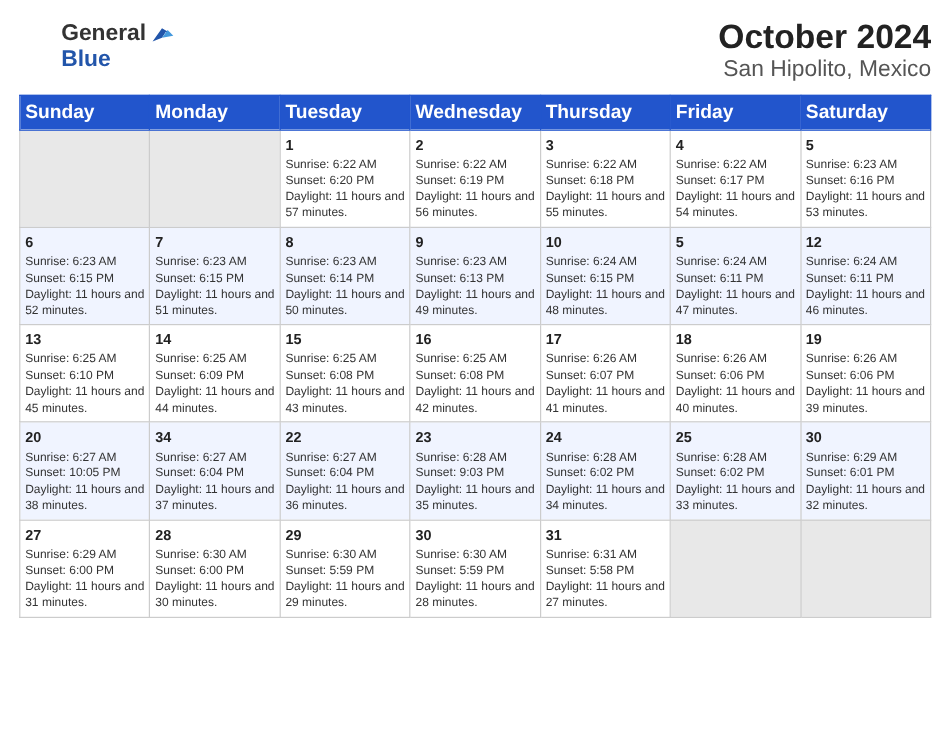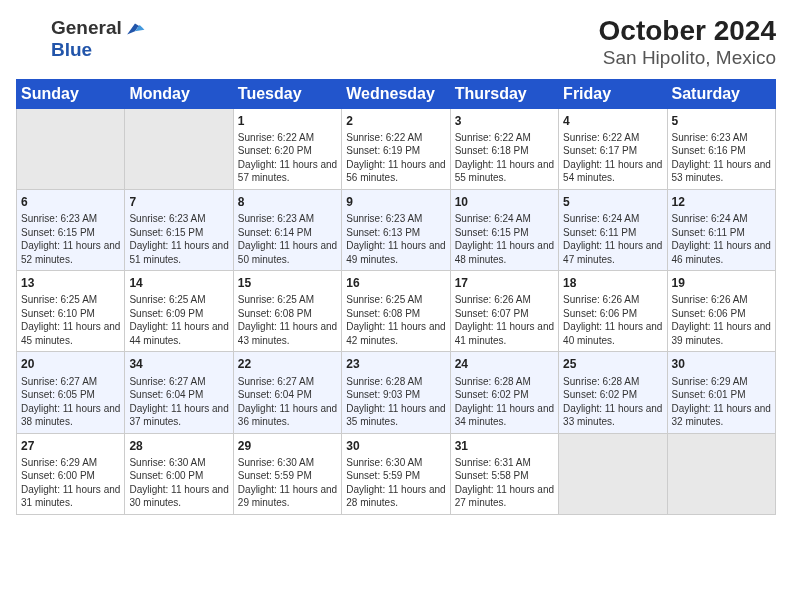--- a/index.html
+++ b/index.html
@@ -248,21 +248,21 @@
             <span class="day-num">19</span>
             <div>Sunrise: 6:26 AM</div>
             <div>Sunset: 6:06 PM</div>
             <div>Daylight: 11 hours and 39 minutes.</div>
           </td>
         </tr>
         <tr>
           <td>
             <span class="day-num">20</span>
             <div>Sunrise: 6:27 AM</div>
-            <div>Sunset: 6:05 PM</div>
+            <div>Sunset: 10:05 PM</div>
             <div>Daylight: 11 hours and 38 minutes.</div>
           </td>
           <td>
             <span class="day-num">34</span>
             <div>Sunrise: 6:27 AM</div>
             <div>Sunset: 6:04 PM</div>
             <div>Daylight: 11 hours and 37 minutes.</div>
           </td>
           <td>
             <span class="day-num">22</span>

